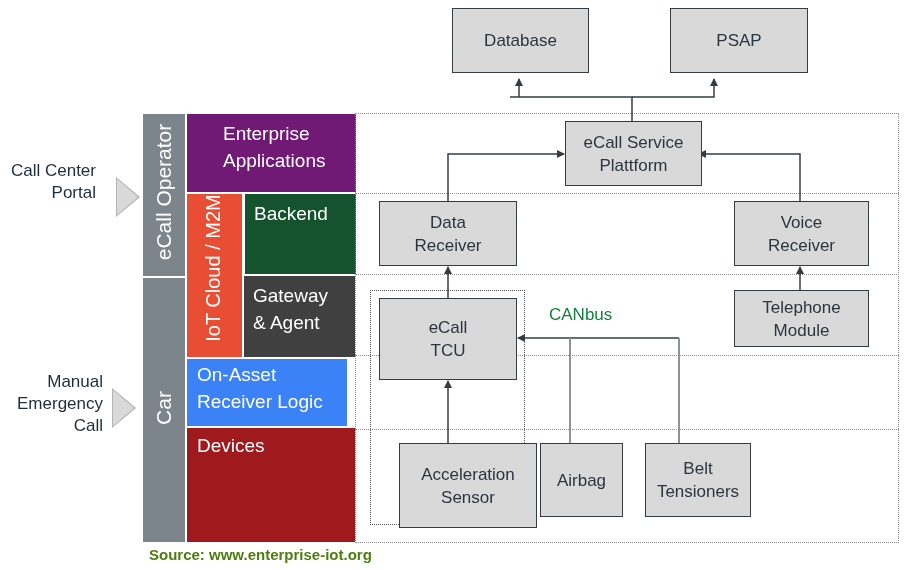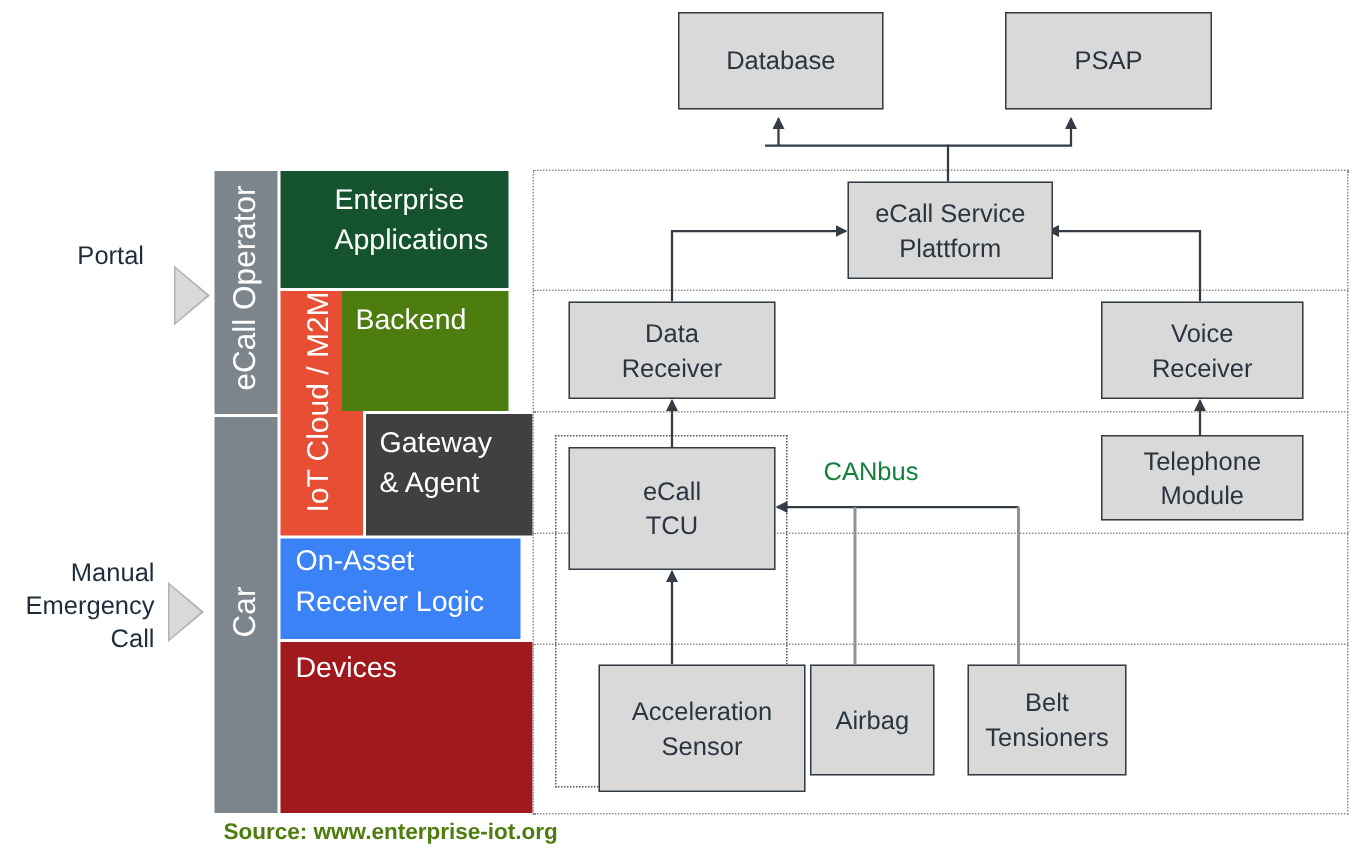--- a/index.html
+++ b/index.html
@@ -19,48 +19,49 @@
          color:#2b3540; font-size:17px; line-height:23px; }
   .box span { display:block; }
   .note { position:absolute; color:#15803d; font-size:17px; }
   .source { position:absolute; font-weight:bold; color:#4d7c0f; font-size:15px; }
   svg.lines { position:absolute; left:0; top:0; }
 </style>
 </head>
 <body>
 
 <div class="ext-label" style="left:0px; top:160px; width:96px;">
+  <div>Call Center</div>
   <div>Portal</div>
 </div>
 <div class="tri" style="left:116px; top:177px; border-top:20px solid transparent; border-bottom:20px solid transparent; border-left:24px solid #b3b3b3;"></div>
 <div class="tri" style="left:117px; top:179px; border-top:18px solid transparent; border-bottom:18px solid transparent; border-left:21px solid #d9d9d9;"></div>
 
 <div class="ext-label" style="left:0px; top:371px; width:103px;">
   <div>Manual</div>
   <div>Emergency</div>
   <div>Call</div>
 </div>
 <div class="tri" style="left:112px; top:388px; border-top:20px solid transparent; border-bottom:20px solid transparent; border-left:24px solid #b3b3b3;"></div>
 <div class="tri" style="left:113px; top:390px; border-top:18px solid transparent; border-bottom:18px solid transparent; border-left:21px solid #d9d9d9;"></div>
 
 <div class="vbar" style="left:143px; top:114px; width:42px; height:162px;">
   <div class="vtext" style="left:-60px; top:66px; width:162px; text-align:center; transform:rotate(-90deg);">eCall Operator</div>
 </div>
 <div class="vbar" style="left:143px; top:278px; width:42px; height:264px;">
   <div class="vtext" style="left:-60px; top:118px; width:162px; text-align:center; transform:rotate(-90deg);">Car</div>
 </div>
 
-<div class="layer" style="left:187px; top:114px; width:152px; height:78px; background:#14532d;padding-left:36px;">
+<div class="layer" style="left:187px; top:114px; width:169px; height:78px; background:#701a75;padding-left:36px;">
   <div>Enterprise</div>
   <div>Applications</div>
 </div>
 <div class="abs" style="left:187px; top:194px; width:55px; height:163px; background:#e84e34;">
   <div class="vtext" style="left:-56px; top:62px; width:163px; text-align:center; white-space:normal; line-height:24px; font-size:20px; transform:rotate(-90deg);">IoT Cloud / M2M</div>
 </div>
-<div class="layer" style="left:228px; top:194px; width:111px; height:80px; background:#4d7c0f; padding-left:9px;">
+<div class="layer" style="left:245px; top:194px; width:111px; height:80px; background:#14532d; padding-left:9px;">
   <div>Backend</div>
 </div>
 <div class="layer" style="left:244px; top:276px; width:111px; height:81px; background:#404040; padding-left:9px;">
   <div>Gateway</div>
   <div>&amp; Agent</div>
 </div>
 <div class="layer" style="left:187px; top:359px; width:160px; height:67px; background:#3b82f6; padding-top:2px;">
   <div>On-Asset</div>
   <div>Receiver Logic</div>
 </div>

